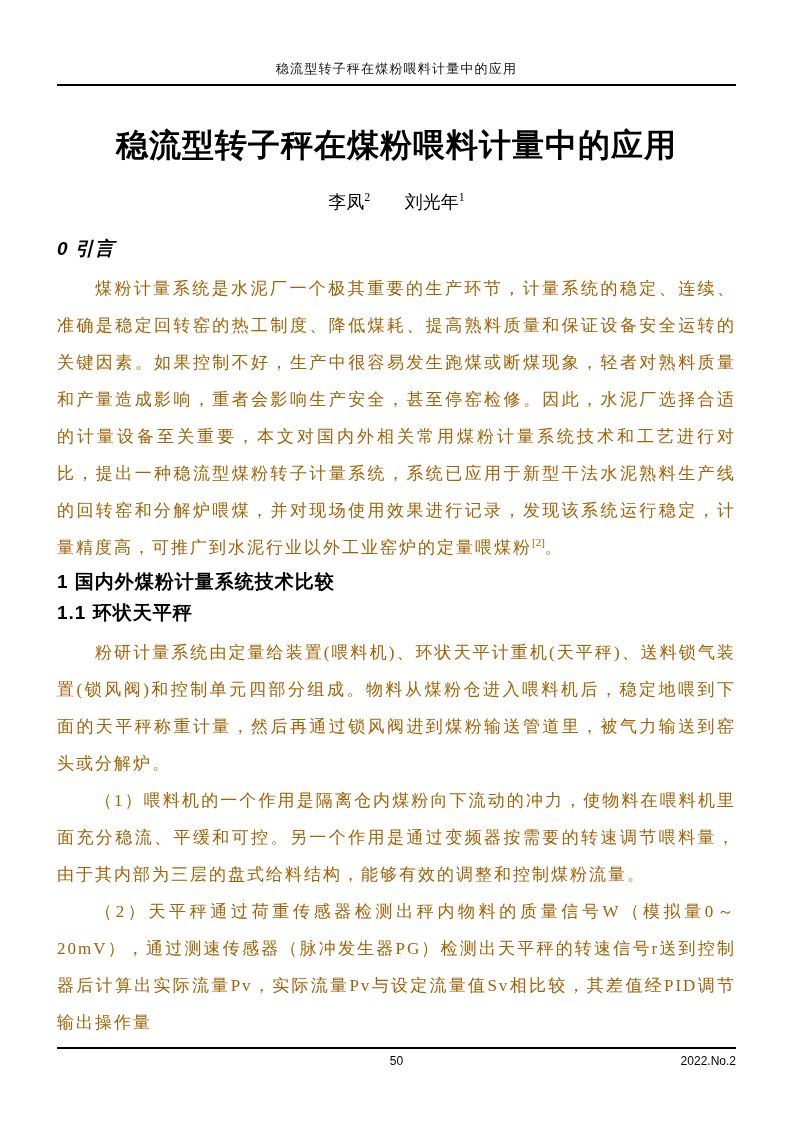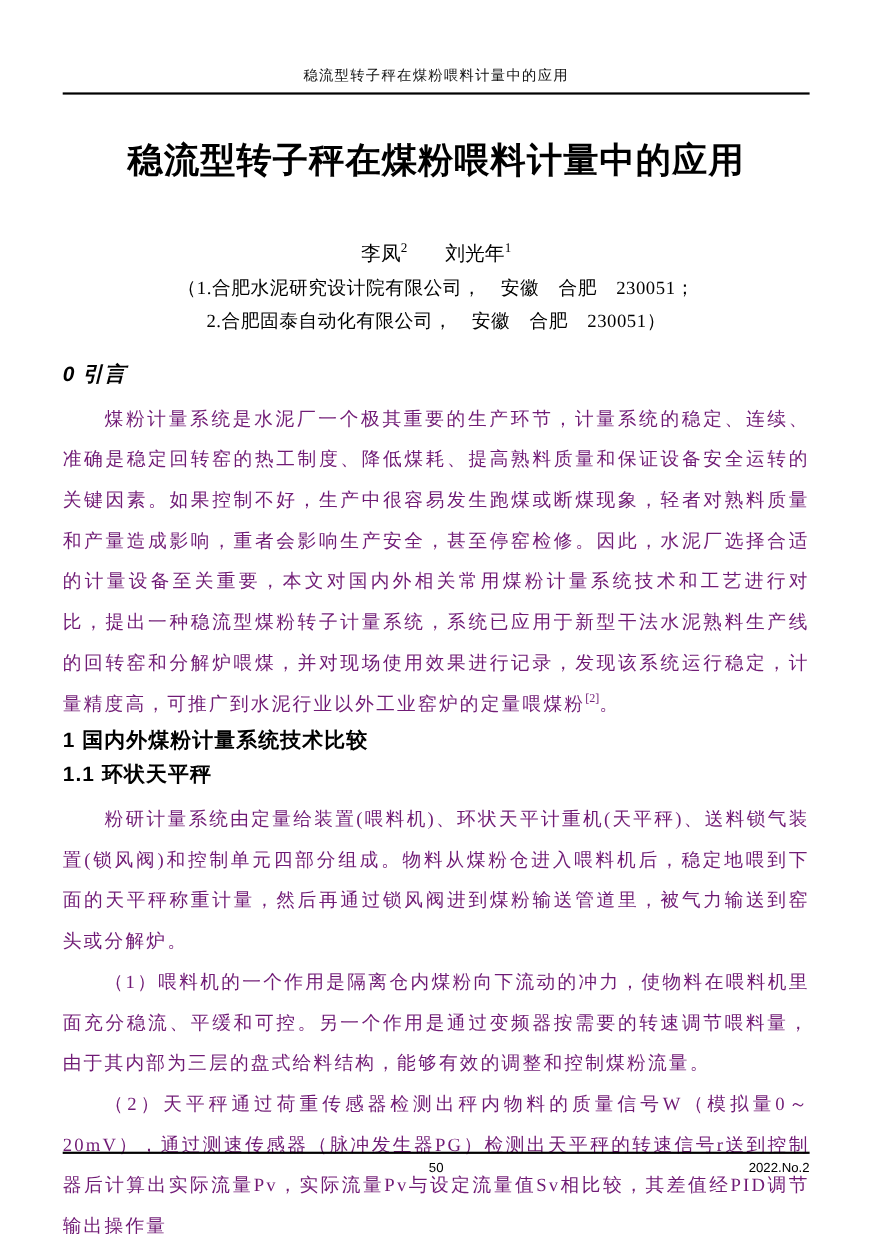--- a/index.html
+++ b/index.html
@@ -43,21 +43,20 @@
   }
   
   .authors {
     margin-top: 18px;
     text-align: center;
     font-size: 18px;
     line-height: 26px;
   }
   .author {
     display: inline-block;
-    margin-top: 28px;
   }
   .author + .author {
     margin-left: 30px;
   }
   .author sup {
     font-size: 12px;
     font-family: "Liberation Serif", serif;
   }
   
   .affiliation {
@@ -82,21 +81,21 @@
   .h-sec1    { margin-top: 2px; }
   .h-sec11   { margin-top: 3px; }
   
   .para {
     margin: 0;
     font-size: 17px;
     letter-spacing: 2px;
     line-height: 37px;
     text-align: justify;
     text-indent: 38px;
-    color: #701a75;
+    color: #a16207;
   }
   .para.first { margin-top: 7px; }
   .para sup {
     font-size: 11px;
     letter-spacing: 0;
     line-height: 0;
   }
   
   .footer {
     position: absolute;
@@ -130,24 +129,20 @@
 
     <div class="running-header">稳流型转子秤在煤粉喂料计量中的应用</div>
 
     <h1 class="article-title">稳流型转子秤在煤粉喂料计量中的应用</h1>
 
     <div class="authors">
       <span class="author"><span>李凤</span><sup>2</sup></span>
       <span class="author"><span>刘光年</span><sup>1</sup></span>
     </div>
 
-    <div class="affiliations">
-      <div class="affiliation">（1.合肥水泥研究设计院有限公司，　安徽　合肥　230051；</div>
-      <div class="affiliation">2.合肥固泰自动化有限公司，　安徽　合肥　230051）</div>
-    </div>
 
     <h2 class="sec-heading h-intro">0 引言</h2>
 
     <p class="para first"><span>煤粉计量系统是水泥厂一个极其重要的生产环节，计量系统的稳定、连续、准确是稳定回转窑的热工制度、降低煤耗、提高熟料质量和保证设备安全运转的关键因素。如果控制不好，生产中很容易发生跑煤或断煤现象，轻者对熟料质量和产量造成影响，重者会影响生产安全，甚至停窑检修。因此，水泥厂选择合适的计量设备至关重要，本文对国内外相关常用煤粉计量系统技术和工艺进行对比，提出一种稳流型煤粉转子计量系统，系统已应用于新型干法水泥熟料生产线的回转窑和分解炉喂煤，并对现场使用效果进行记录，发现该系统运行稳定，计量精度高，可推广到水泥行业以外工业窑炉的定量喂煤粉</span><sup>[2]</sup><span>。</span></p>
 
     <h2 class="sec-heading h-sec1">1 国内外煤粉计量系统技术比较</h2>
 
     <h3 class="sec-heading h-sec11">1.1 环状天平秤</h3>
 
     <p class="para first">粉研计量系统由定量给装置(喂料机)、环状天平计重机(天平秤)、送料锁气装置(锁风阀)和控制单元四部分组成。物料从煤粉仓进入喂料机后，稳定地喂到下面的天平秤称重计量，然后再通过锁风阀进到煤粉输送管道里，被气力输送到窑头或分解炉。</p>

